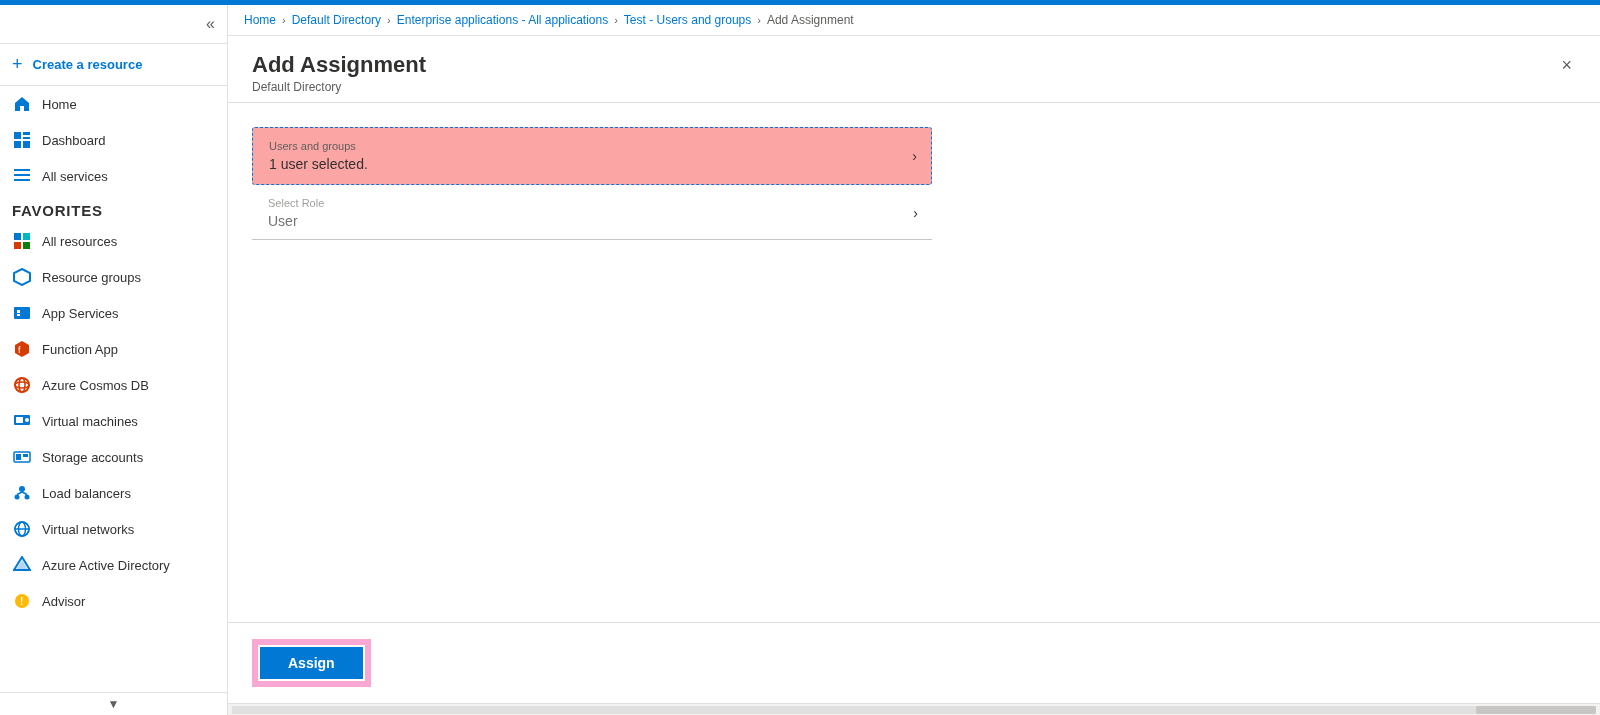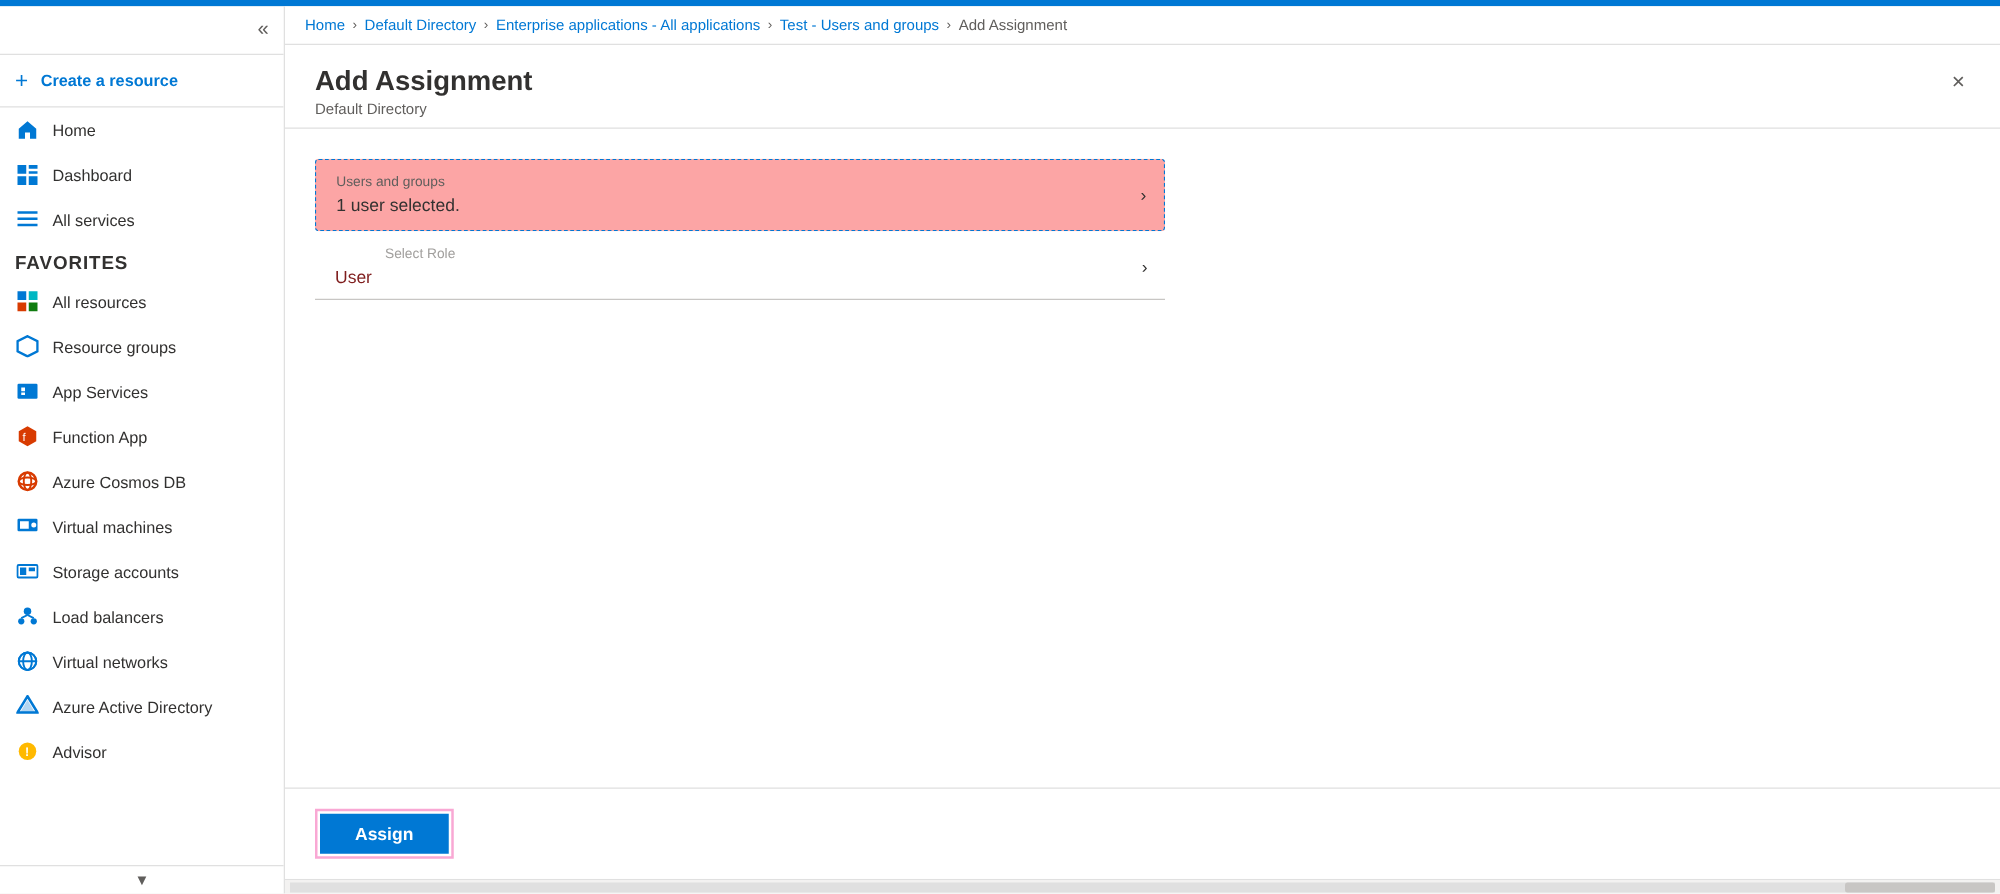--- a/index.html
+++ b/index.html
@@ -210,26 +210,25 @@
       padding: 10px 40px 10px 16px;
       position: relative;
       cursor: pointer;
       max-width: 680px;
     }
 
     .role-row .role-label {
       font-size: 11px;
       color: #a19f9d;
       margin-bottom: 4px;
-      margin-left: 40px;
     }
 
     .role-row .role-value {
       font-size: 14px;
-      color: #7f1d1d;
+      color: #737373;
     }
 
     .role-row .chevron {
       position: absolute;
       right: 14px;
       top: 50%;
       transform: translateY(-50%);
       font-size: 14px;
       color: #323130;
     }
@@ -237,21 +236,21 @@
     
     .panel-footer {
       padding: 16px 24px;
       border-top: 1px solid #e0e0e0;
       background: #fff;
       flex-shrink: 0;
     }
 
     .assign-button-wrapper {
       display: inline-block;
-      border: 2px solid #f9a8d4;
+      border: 6px solid #f9a8d4;
       padding: 2px;
     }
 
     .assign-button {
       background: #0078d4;
       color: #fff;
       border: none;
       padding: 8px 28px;
       font-size: 14px;
       font-weight: 600;

